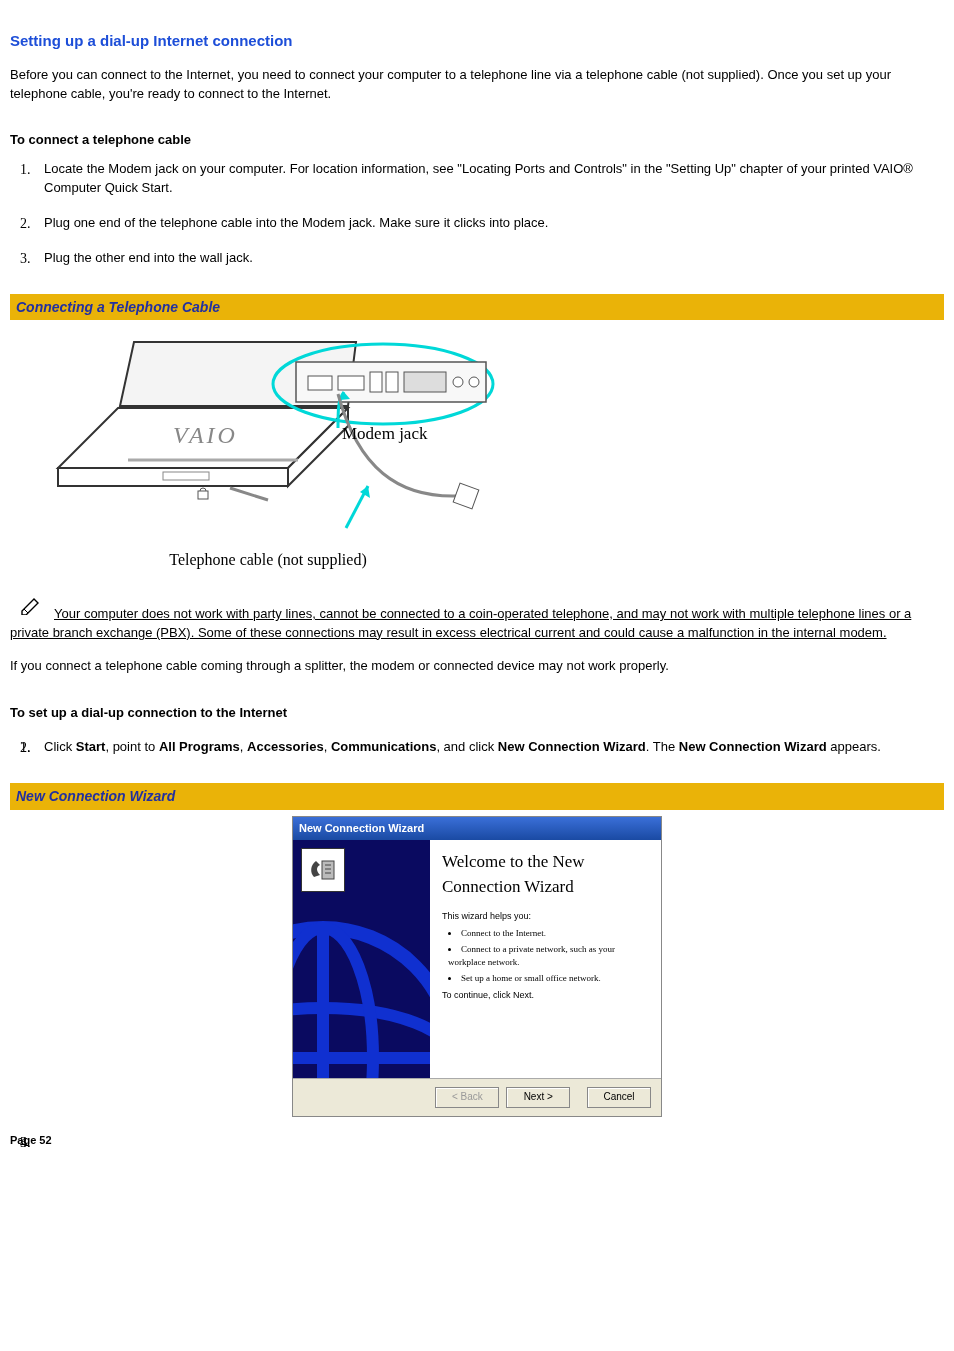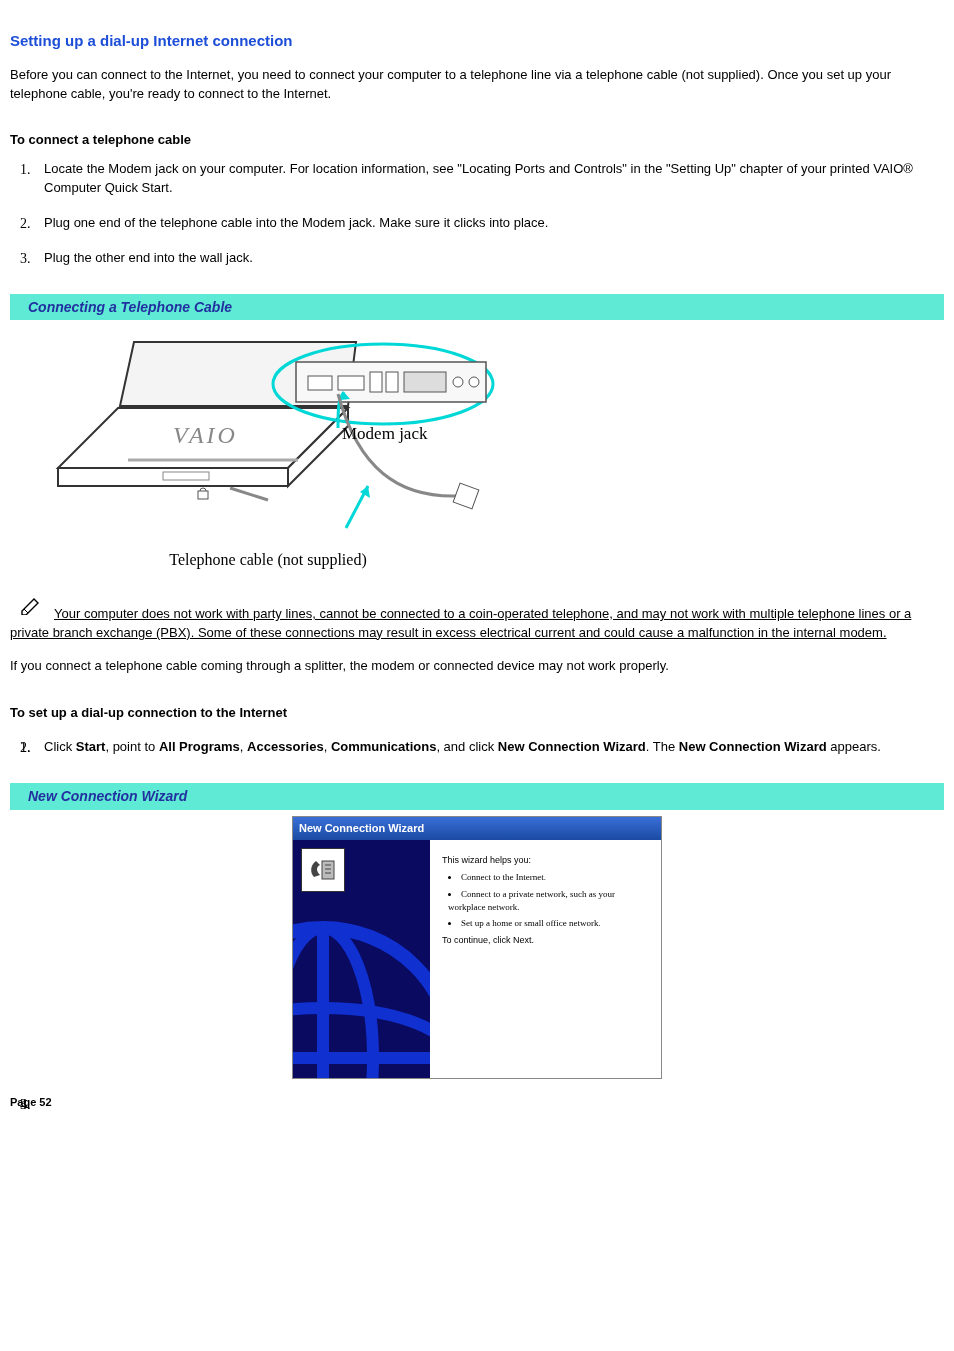--- a/index.html
+++ b/index.html
@@ -34,26 +34,26 @@
     position: relative;
   }
   ol.numbered > li > .num {
     position: absolute;
     left: -24px;
     top: 0;
     font-family: "Times New Roman", serif;
     font-size: 14px;
   }
   .section-bar {
-    background: #5eead4;
+    background: #eab308;
     color: #2230a0;
     font-style: italic;
     font-weight: bold;
     font-size: 14px;
-    padding: 3px 18px;
+    padding: 3px 6px;
     margin: 26px 0 2px 0;
   }
   .diagram-box {
     width: 460px;
     margin: 8px 28px 14px 28px;
     position: relative;
   }
   .diagram-svg { display:block; }
   .diagram-caption {
     text-align: center;
@@ -262,29 +262,35 @@
         <g clip-path="url(#cp)">
         <circle cx="30" cy="180" r="130" fill="none" stroke="#1030d0" stroke-width="14"></circle>
         <ellipse cx="30" cy="180" rx="130" ry="50" fill="none" stroke="#1030d0" stroke-width="12"></ellipse>
         <ellipse cx="30" cy="180" rx="50" ry="130" fill="none" stroke="#1030d0" stroke-width="12"></ellipse>
         <line x1="-100" y1="180" x2="160" y2="180" stroke="#1030d0" stroke-width="12"></line>
         <line x1="30" y1="50" x2="30" y2="310" stroke="#1030d0" stroke-width="12"></line>
         </g>
       </svg>
     </div>
     <div class="wizard-right">
+      <h3>Welcome to the New Connection Wizard</h3>
       <p>This wizard helps you:</p>
       <ul>
         <li>Connect to the Internet.</li>
         <li>Connect to a private network, such as your workplace network.</li>
         <li>Set up a home or small office network.</li>
       </ul>
       <p class="wizard-continue">To continue, click Next.</p>
     </div>
   </div>
+  <div class="wizard-footer">
+    <span class="wizard-btn disabled">&lt; Back</span>
+    <span class="wizard-btn">Next &gt;</span>
+    <span class="wizard-btn" style="margin-left:14px;">Cancel</span>
+  </div>
 </div>
 
 <ol class="numbered" start="3">
   <li><span class="num">3.</span>
   </li>
   <li><span class="num">4.</span>
   </li>
 </ol>
 
 <div class="page-num">Page 52</div>

